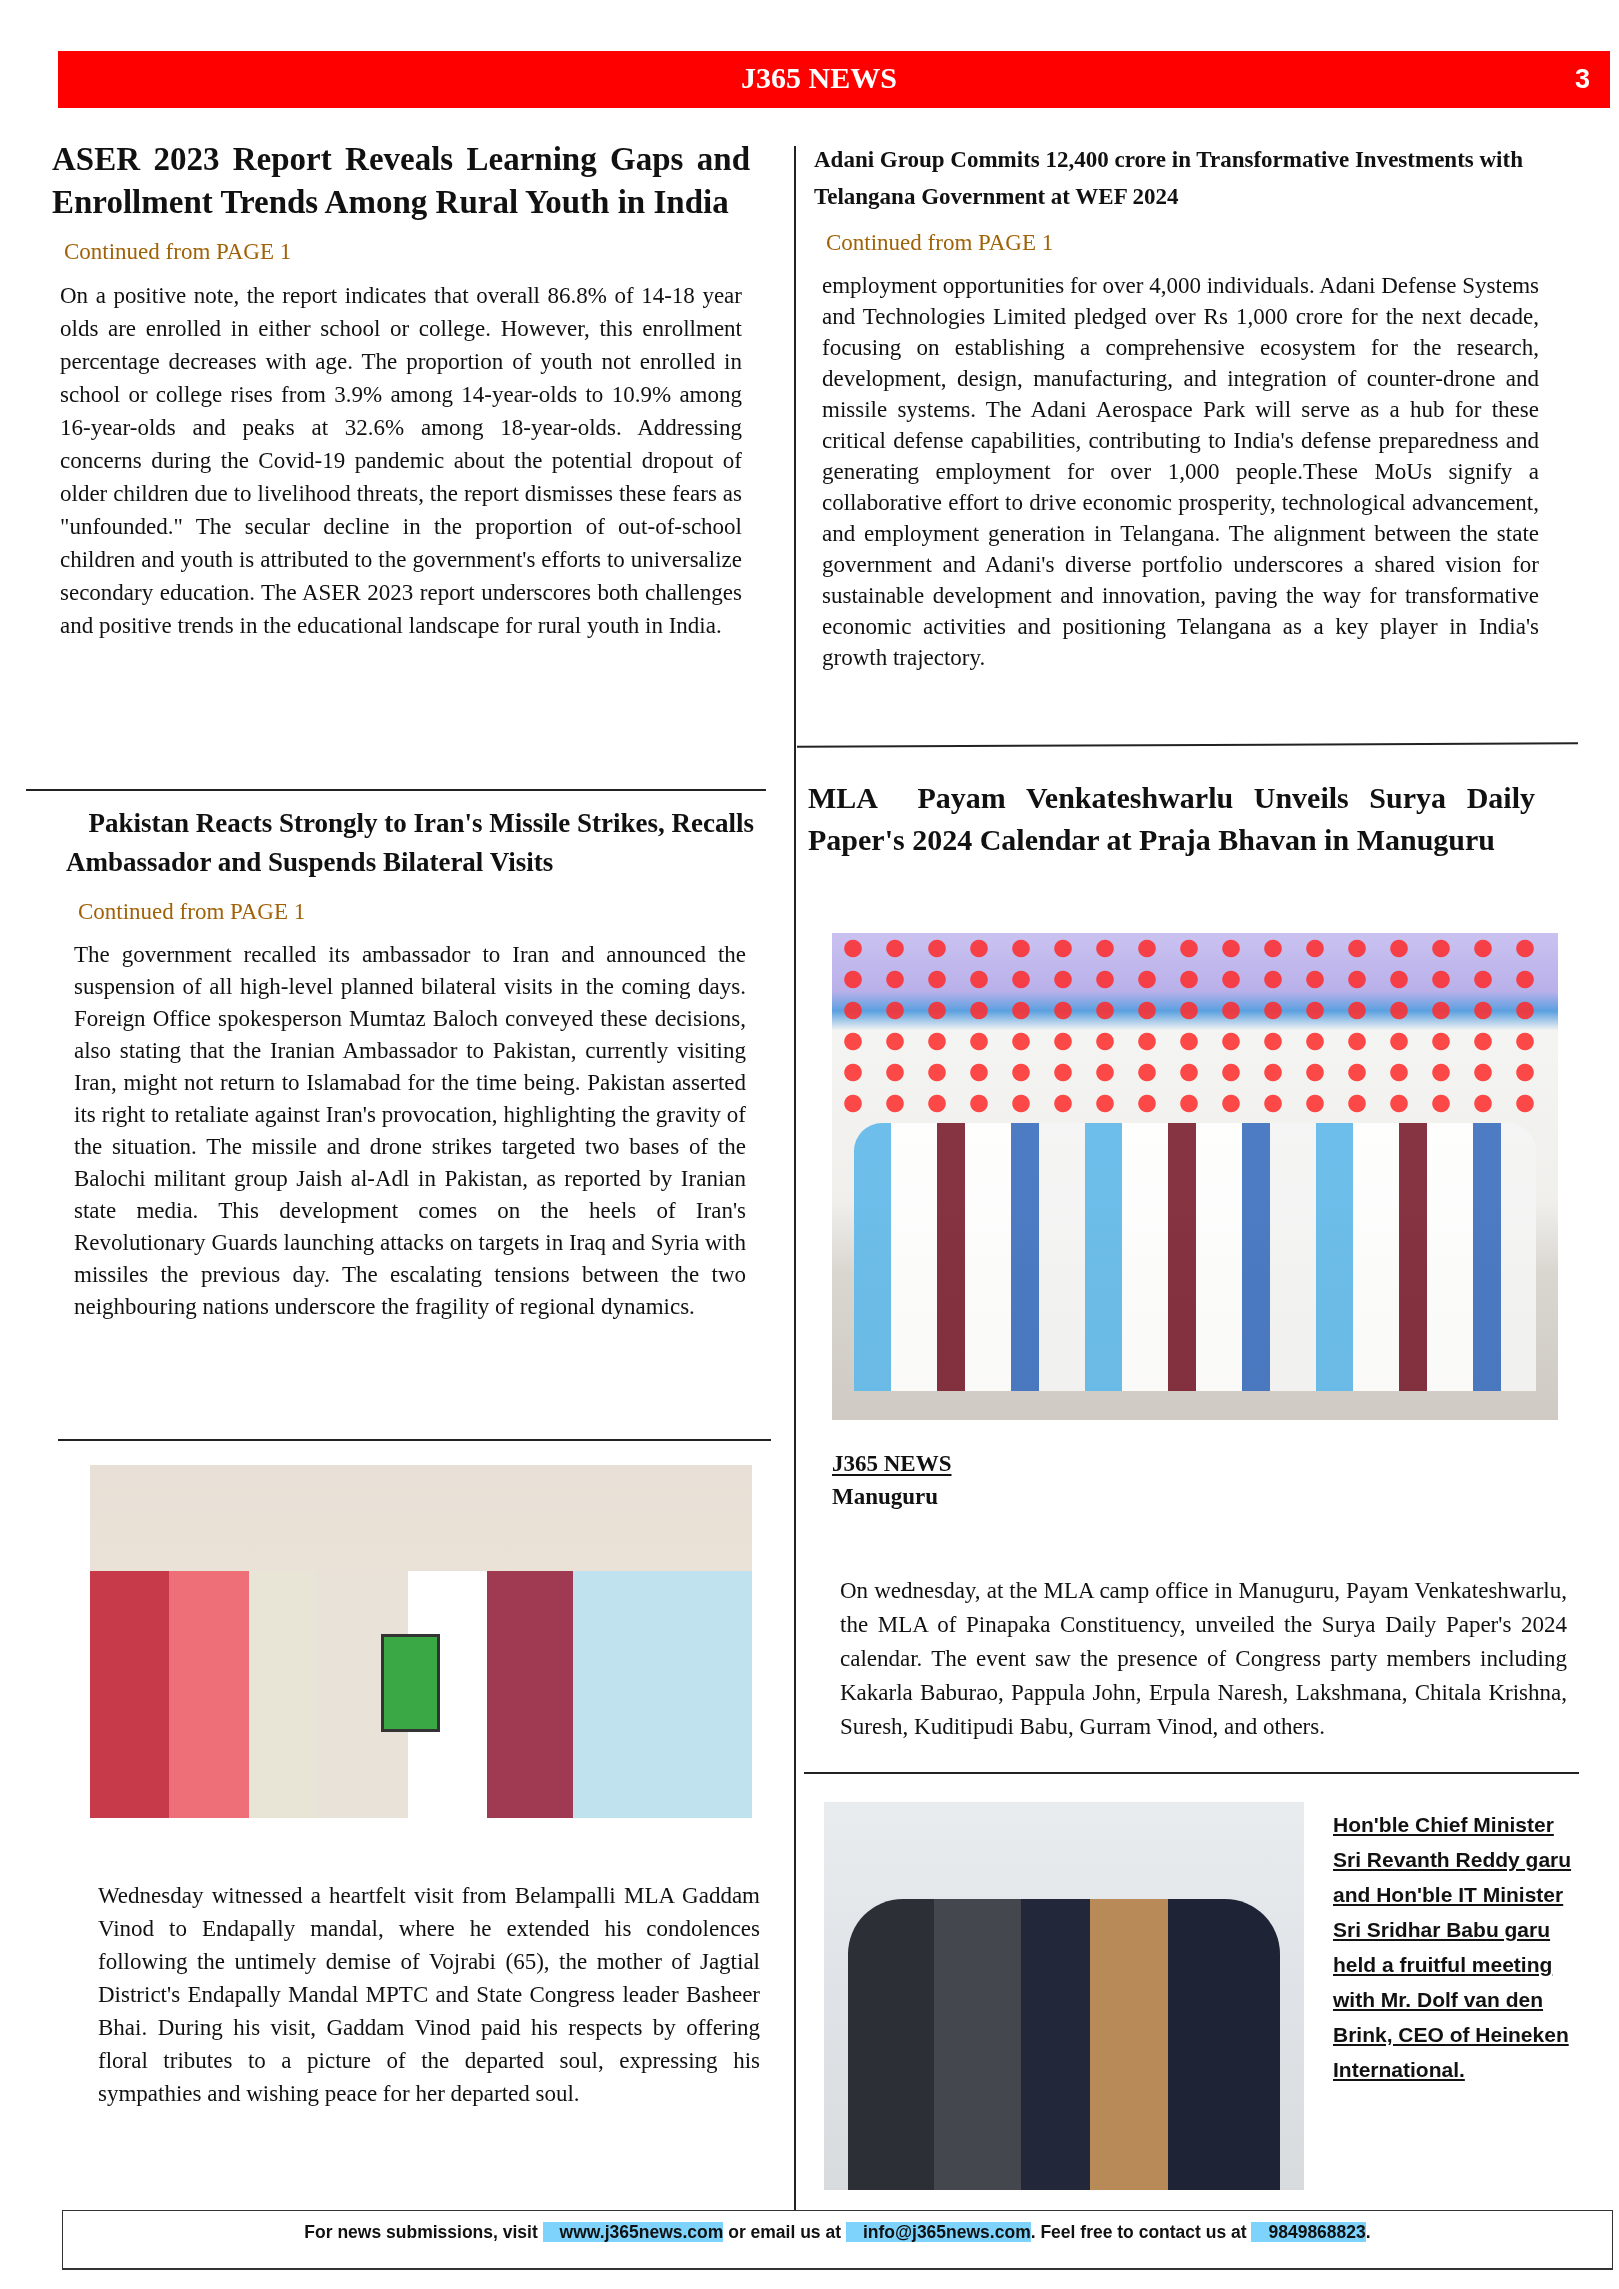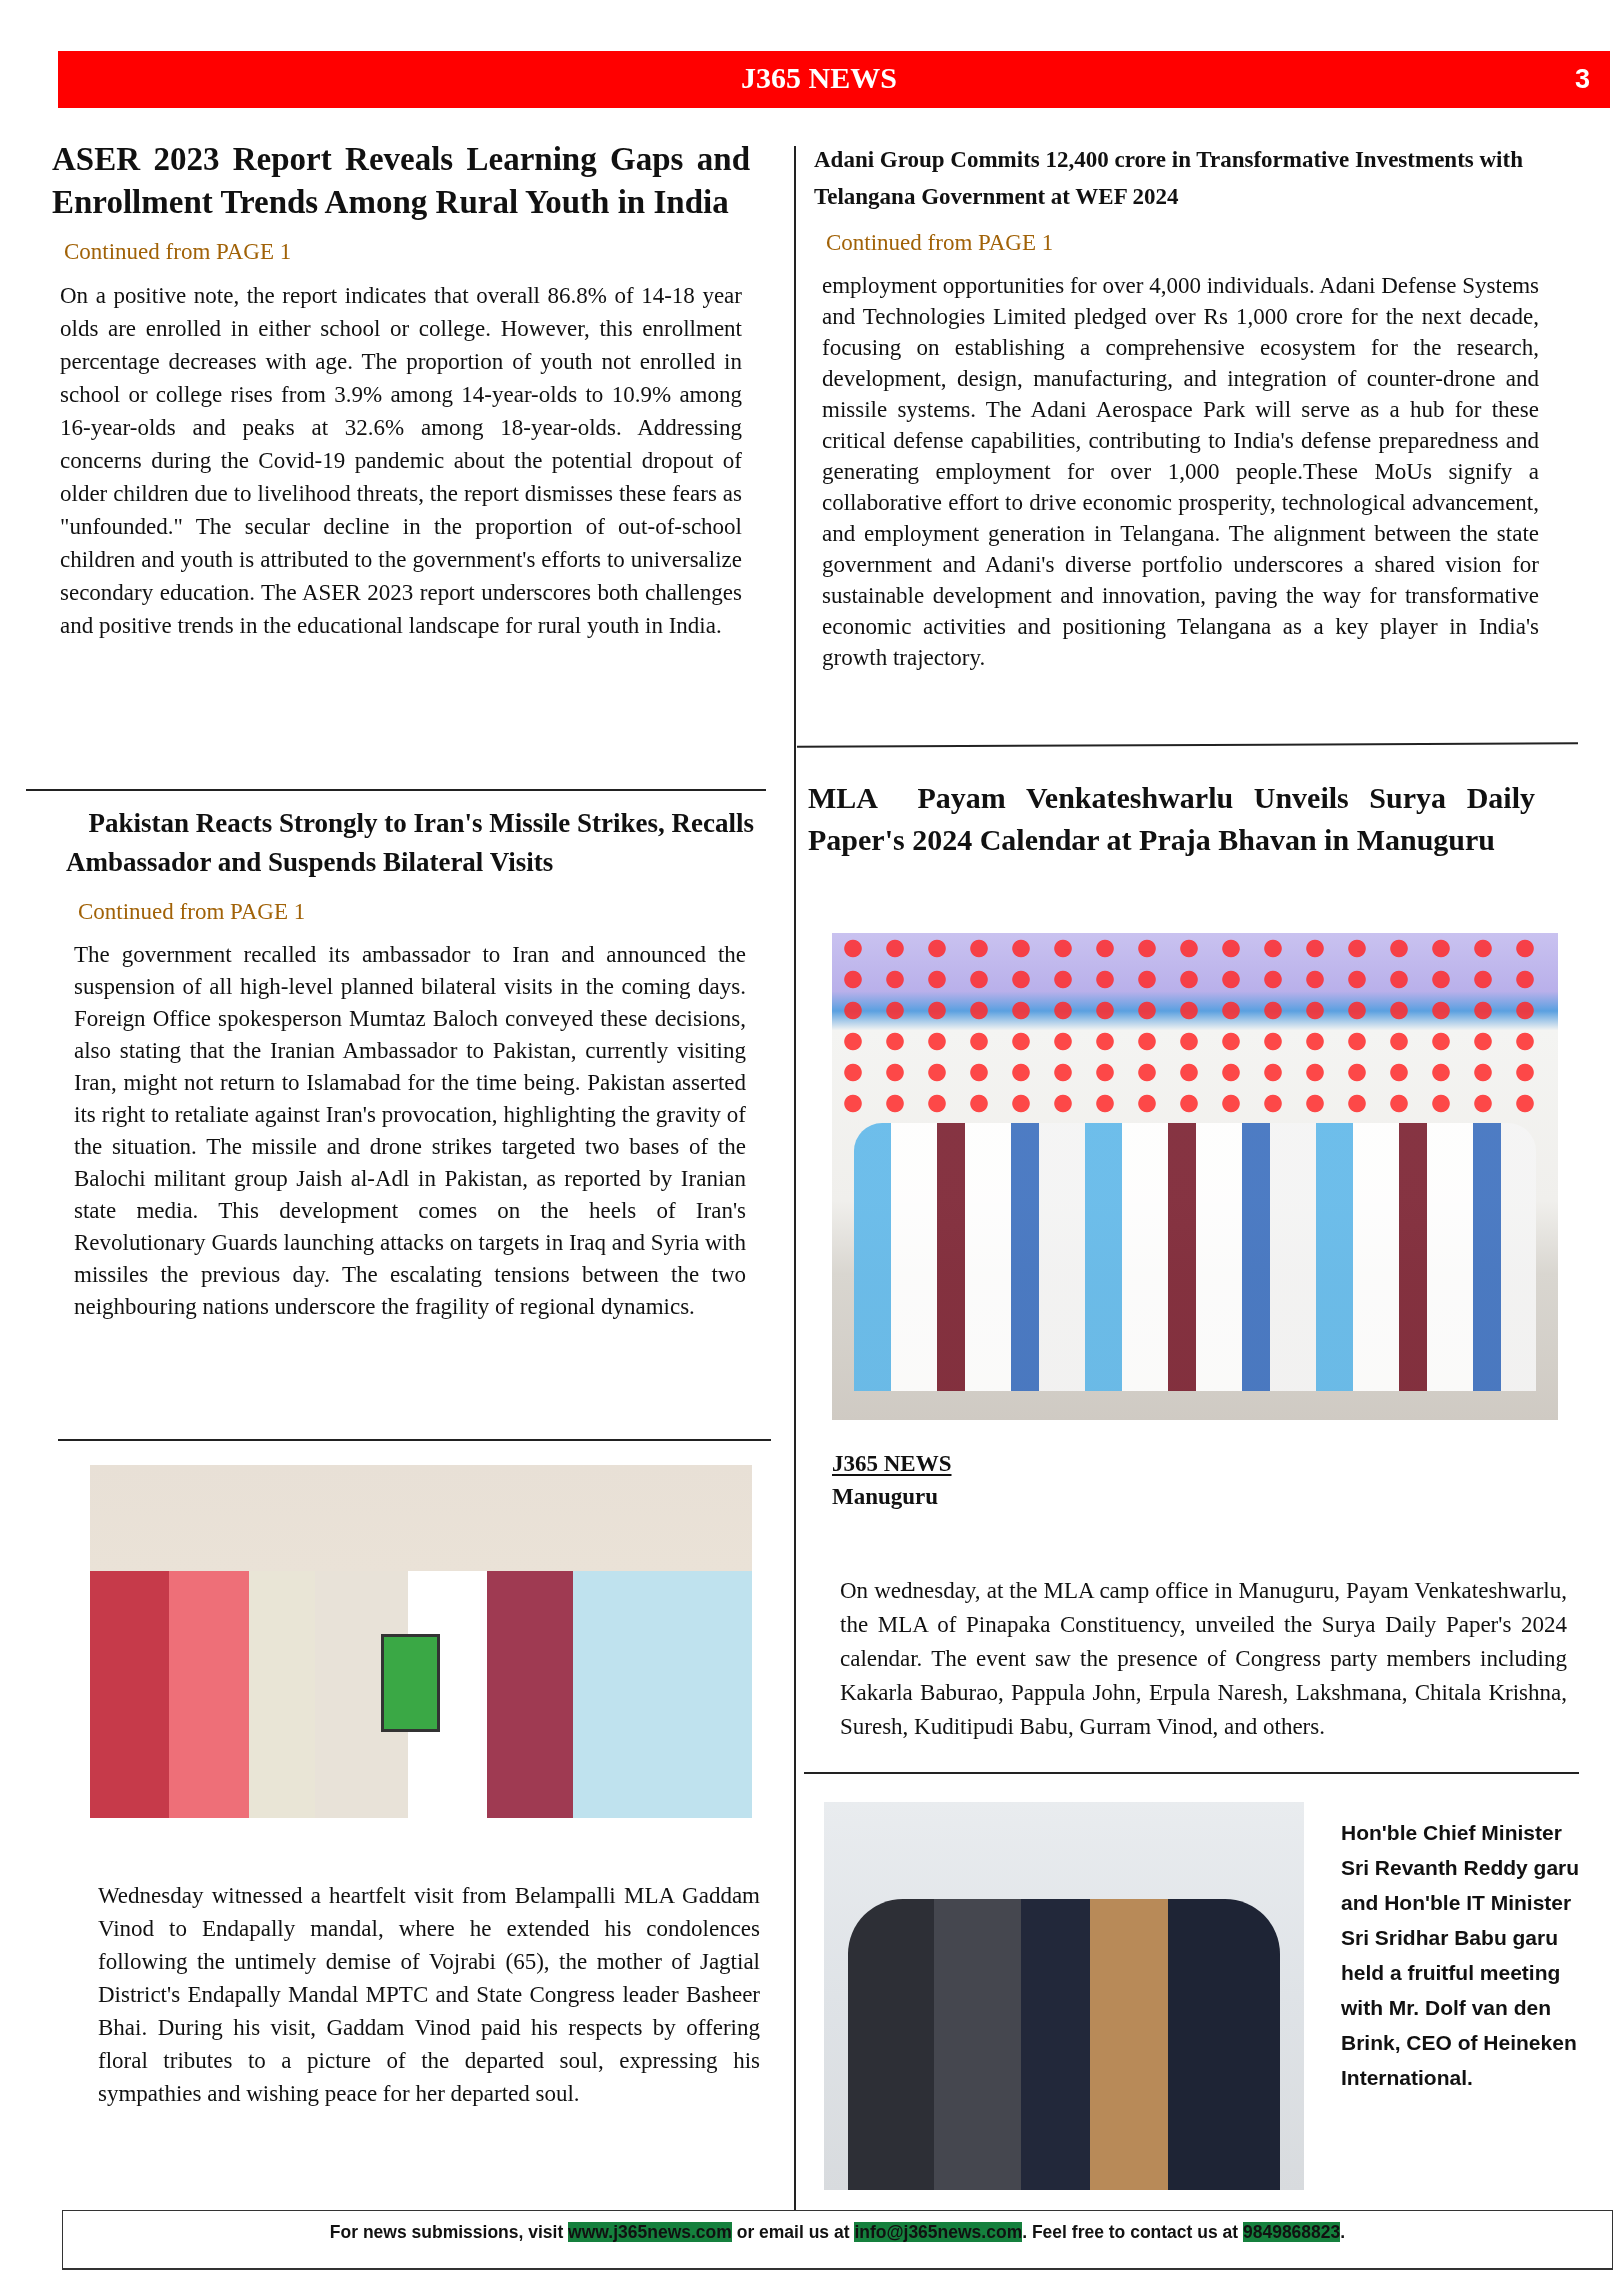--- a/index.html
+++ b/index.html
@@ -15,21 +15,21 @@
   .hdr-title { left: 683px; font-family: "Liberation Serif", serif; font-size: 30px; top: 10px !important; }
   .hdr-page { right: 20px; }
 
   
   .headline { font-weight: bold; font-size: 33px; line-height: 43px; text-align: justify; text-align-last: left; margin: 0; }
   .headline.med { font-size: 28px; line-height: 37px; }
   .continued { color: #a16207; font-size: 23px; line-height: 30px; margin: 12px; }
   .body-text { font-size: 23px; line-height: 31px; text-align: justify; margin: 8px; }
   .byline { font-weight: bold; font-size: 23px; line-height: 33px; margin: 0; }
   .byline u { text-decoration: underline; text-underline-offset: 2.8px; }
-  .caption-sans { font-family: "Liberation Sans", sans-serif; font-weight: bold; font-size: 21px; line-height: 35px; margin: 12px; }
+  .caption-sans { font-family: "Liberation Sans", sans-serif; font-weight: bold; font-size: 21px; line-height: 35px; margin: 4px; text-decoration: underline; }
 
   .rule { height: 1.8px; background: #222; }
   .vrule { width: 1.8px; background: #222; }
 
   
   .photo { overflow: hidden; }
   .photo-calendar { background:
       linear-gradient(180deg, #c9c2f0 0%, #b9b0ea 12%, #5aa0e0 16%, #f4f4f2 20%, #f0efec 55%, #d9d6d0 70%, #cfcac3 100%); }
   .photo-calendar .flowers { position:absolute; left:0; top:0; width:100%; height:38%;
       background-image: radial-gradient(circle, #ff2a2a 0 8.3px, transparent 9.2px);
@@ -43,21 +43,21 @@
   .photo-condolence .frame { position:absolute; left:44%; top:48%; width:8%; height:26%; background: #3aa845; border: 3.7px solid #333; }
   .photo-wef { background: linear-gradient(180deg, #e9ecef 0%, #dfe3e7 50%, #d8dbde 100%); }
   .photo-wef .people { position:absolute; left:5%; right:5%; bottom:0; height:75%;
       background: linear-gradient(90deg, #2d2f36 0 20%, #45474f 20% 40%, #22283a 40% 56%, #b88a58 56% 74%, #1e2435 74% 100%);
       border-radius: 55px 55px 0 0; }
 
   
   .footer-box { left: 62px; top: 2210px; width: 1549px; height: 57px; border: 1.8px solid #333; border-bottom-width: 2.8px;
                 font-family: "Liberation Sans", sans-serif; font-weight: bold; font-size: 17.5px; }
   .footer-line { position:absolute; left: 0; right: 0; top: 11px; text-align: center; }
-  .hl { background: #15803d; }
+  .hl { background: #7dd3fc; padding-left: 17px; }
 </style>
 </head>
 <body>
 
 <div class="abs header-bar">
   <span class="hdr-date">18 January 2024</span>
   <span class="hdr-title">J365 NEWS</span>
   <span class="hdr-page">3</span>
 </div>
 

